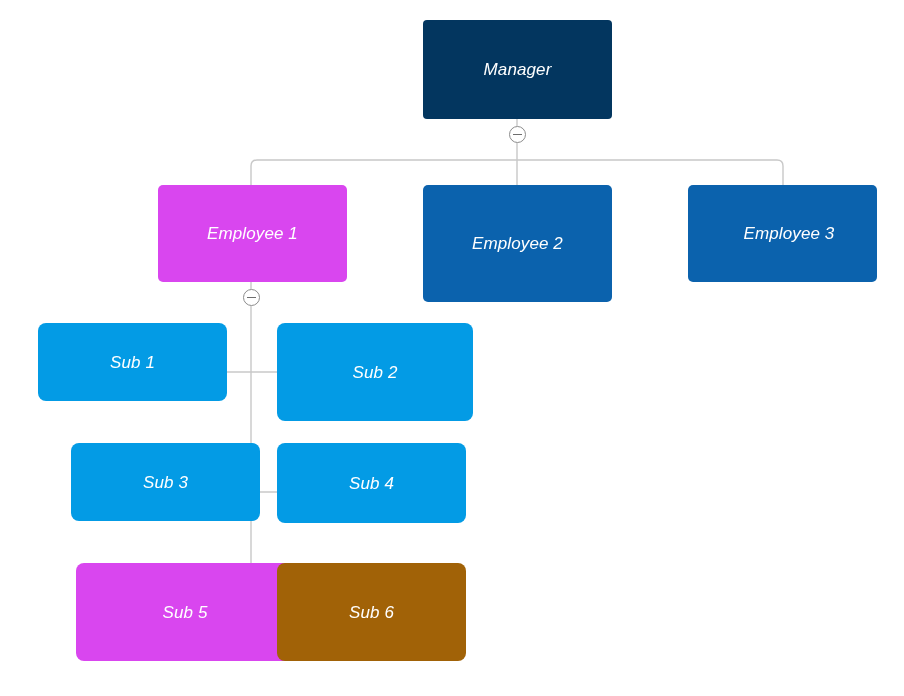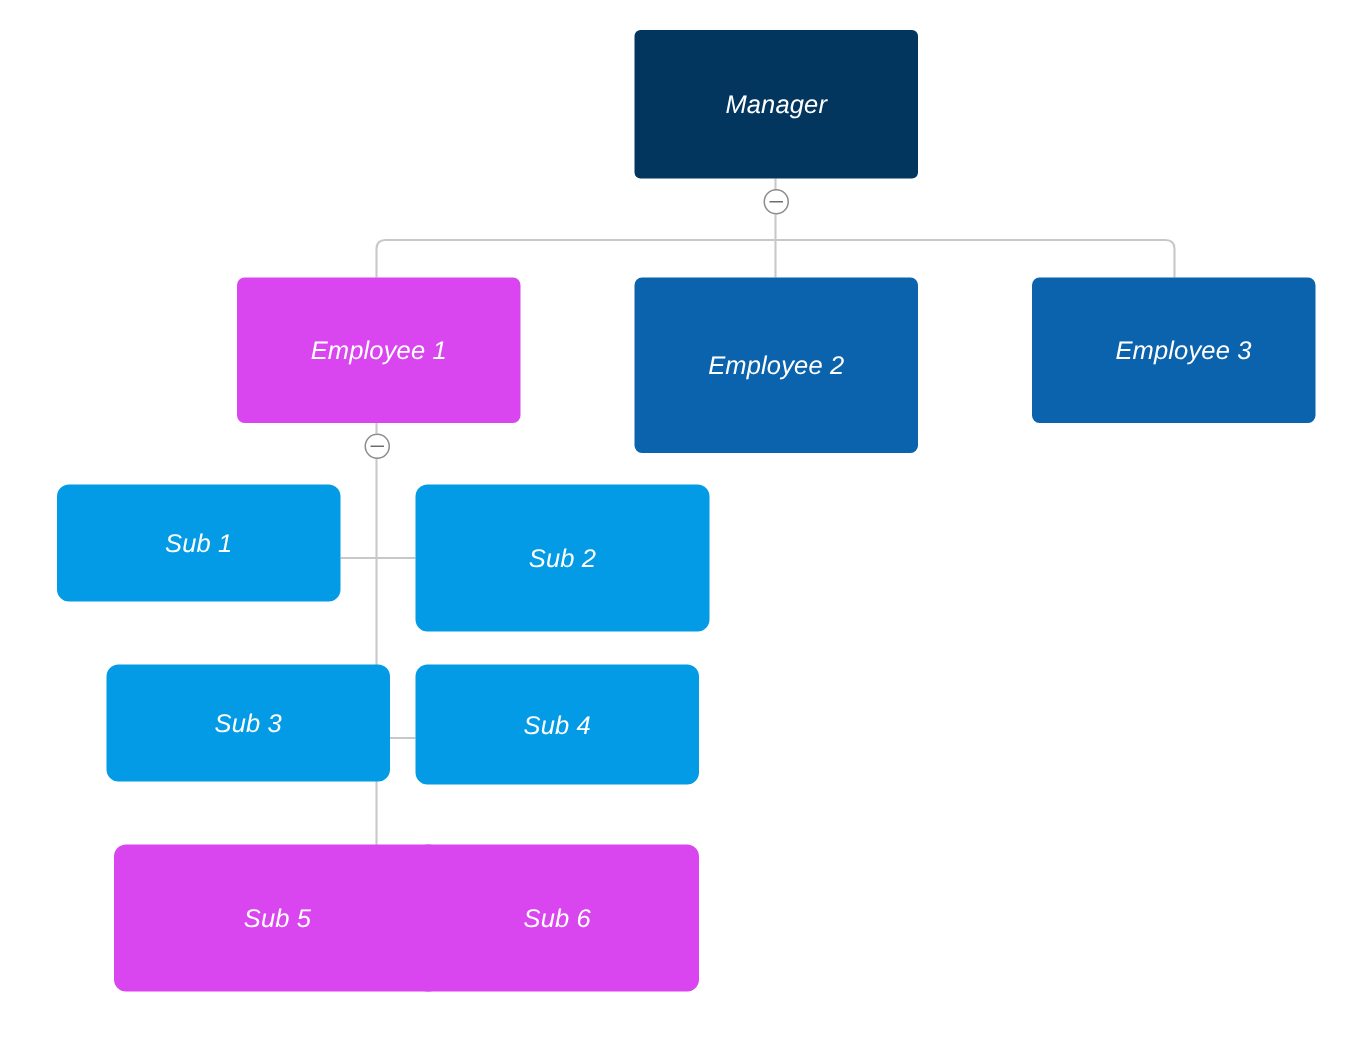--- a/index.html
+++ b/index.html
@@ -130,21 +130,21 @@
   </div>
 
   <div class="node node-leaf" style="left:277px; top:443px; width:189px; height:80px; background:#039be5;">
     <span class="node-label">Sub 4</span>
   </div>
 
   <div class="node node-leaf" style="left:38px; top:563px; width:218px; height:98px; background:#d946ef;margin-left:38px;">
     <span class="node-label">Sub 5</span>
   </div>
 
-  <div class="node node-leaf" style="left:277px; top:563px; width:189px; height:98px; background:#d946ef;">
+  <div class="node node-leaf" style="left:277px; top:563px; width:189px; height:98px; background:#a16207;">
     <span class="node-label">Sub 6</span>
   </div>
 
   <div class="toggle" style="left:508.5px; top:125.5px;">
     <span class="toggle-bar"></span>
   </div>
 
   <div class="toggle" style="left:242.5px; top:288.5px;">
     <span class="toggle-bar"></span>
   </div>

